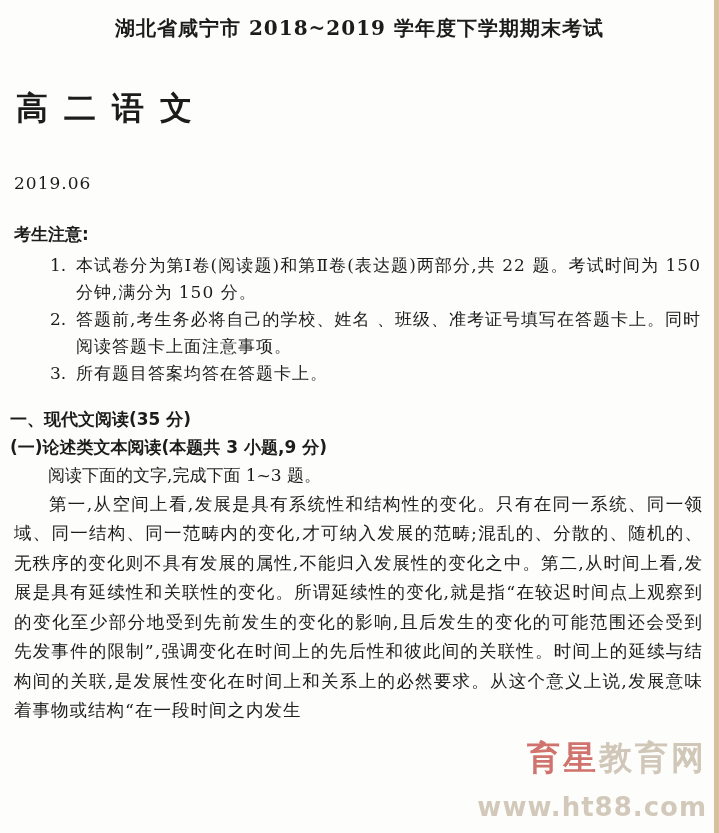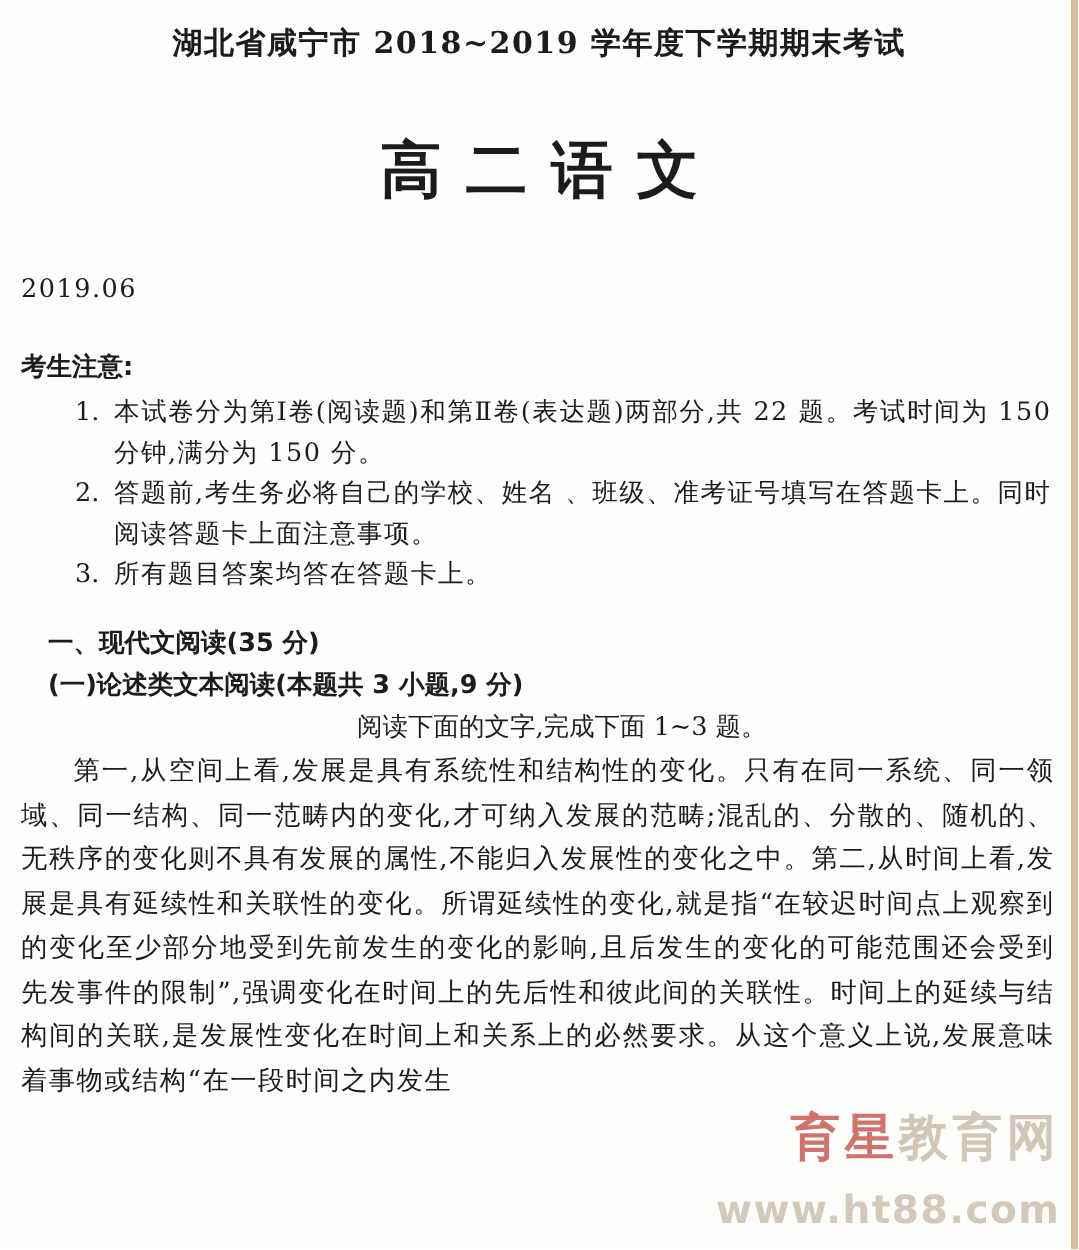--- a/index.html
+++ b/index.html
@@ -24,22 +24,22 @@
   .title {
     margin: 16px 10px 0;
     text-align: center;
     font-size: 20px;
     font-weight: bold;
     letter-spacing: 1px;
     line-height: 1.2;
   }
   .subtitle {
     margin: 50px 0 0;
-    text-align: center;
-    font-size: 41px;
+    text-align: left;
+    font-size: 32px;
     font-weight: bold;
     letter-spacing: 16px;
     text-indent: 16px; 
     line-height: 1.15;
   }
   .meta-row {
     margin: 46px 18px 0 14px;
     display: flex;
     justify-content: space-between;
     align-items: baseline;
@@ -61,32 +61,31 @@
   .notice-list { margin: 6px 18px 0 50px; }
   .notice-item {
     display: flex;
     font-size: 17px;
     line-height: 27px;
   }
   .notice-item .num { flex: none; width: 26px; }
   .notice-item .txt { flex: 1; text-align: justify; letter-spacing: 1px; }
 
   .section-heading {
-    margin: 18px 32px 0;
+    margin: 18px 10px 0;
     font-family: "DejaVu Sans", sans-serif;
     font-weight: bold;
     font-size: 17px;
     line-height: 28px;
   }
   .section-heading.sub { margin-top: 0; }
   .instruction {
     margin: 0 18px 0 48px;
     font-size: 17px;
     line-height: 28px;
-    text-align: center;
   }
   .body-text {
     margin: 1px 16px 0 14px;
     font-size: 17.5px;
     line-height: 29.5px;
     text-align: justify;
     letter-spacing: 1px;
   }
   .body-text p { margin: 0; text-indent: 2em; }
 

